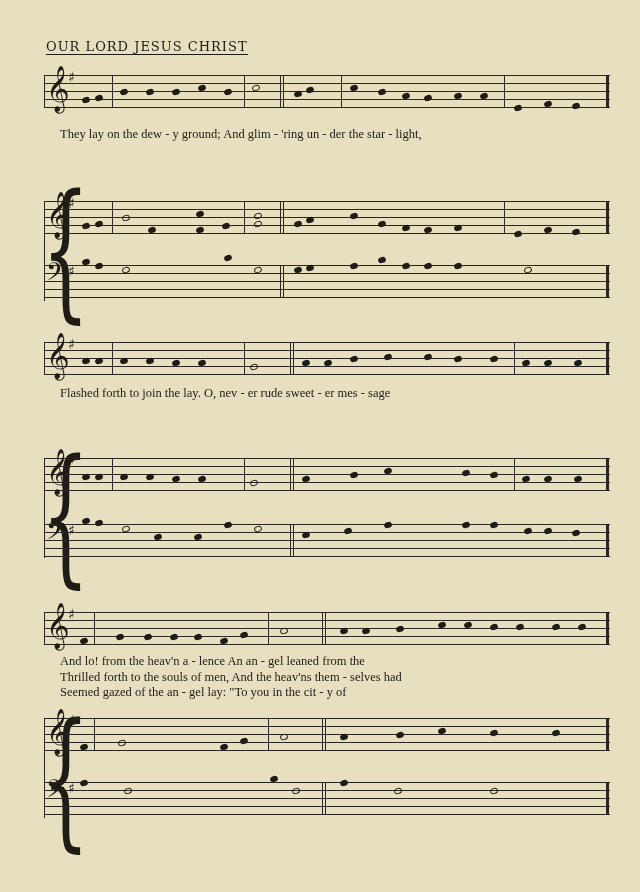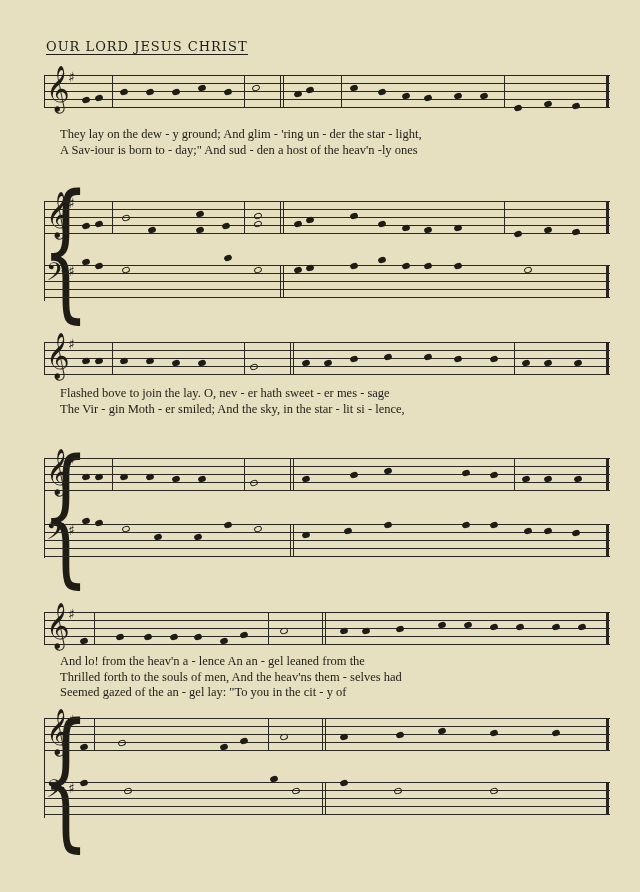--- a/index.html
+++ b/index.html
@@ -55,21 +55,20 @@
       <div class="note" style="left:358px;top:18px"></div>
       <div class="note" style="left:380px;top:20px"></div>
       <div class="note" style="left:410px;top:18px"></div>
       <div class="note" style="left:436px;top:18px"></div>
     <div class="note" style="left:470px;top:30px"></div>
       <div class="note" style="left:500px;top:26px"></div>
       <div class="note" style="left:528px;top:28px"></div>
   </div>
   <div class="lyrics" style="top:52px;">
     <div class="lyric-line">They lay on the dew - y ground; And glim - 'ring un - der the star - light,</div>
-    <div class="lyric-line">A Sav-iour is born to - day;" And sud - den a host of the heav'n -ly ones</div>
   </div>
   <span class="brace" style="left:18px;top:100px;">{</span>
   <div class="staff" style="left:44px;width:566px;top:126px;">
     <div class="line" style="top:0"></div>
       <div class="line" style="top:8px"></div>
       <div class="line" style="top:16px"></div>
       <div class="line" style="top:24px"></div>
       <div class="line" style="top:32px"></div>
     <span class="clef" style="left:2px;top:-10px;font-size:40px;">𝄞</span>
     <span class="clef" style="left:24px;top:-6px;font-size:14px;">♯</span>
@@ -155,22 +154,21 @@
     <div class="note" style="left:306px;top:14px"></div>
       <div class="note" style="left:340px;top:12px"></div>
       <div class="note" style="left:380px;top:12px"></div>
       <div class="note" style="left:410px;top:14px"></div>
       <div class="note" style="left:446px;top:14px"></div>
     <div class="note" style="left:478px;top:18px"></div>
       <div class="note" style="left:500px;top:18px"></div>
       <div class="note" style="left:530px;top:18px"></div>
   </div>
   <div class="lyrics" style="top:44px;">
-    <div class="lyric-line">Flashed bove to join the lay. O, nev - er hath sweet - er mes - sage</div>
-    <div class="lyric-line">The Vir - gin Moth - er smiled; And the sky, in the star - lit si - lence,</div>
+    <div class="lyric-line">Flashed forth to join the lay. O, nev - er rude sweet - er mes - sage</div>
   </div>
   <span class="brace" style="left:18px;top:98px;">{</span>
   <div class="staff" style="left:44px;width:566px;top:116px;">
     <div class="line" style="top:0"></div>
       <div class="line" style="top:8px"></div>
       <div class="line" style="top:16px"></div>
       <div class="line" style="top:24px"></div>
       <div class="line" style="top:32px"></div>
     <span class="clef" style="left:2px;top:-10px;font-size:40px;">𝄞</span>
     <span class="clef" style="left:24px;top:-6px;font-size:14px;">♯</span>

